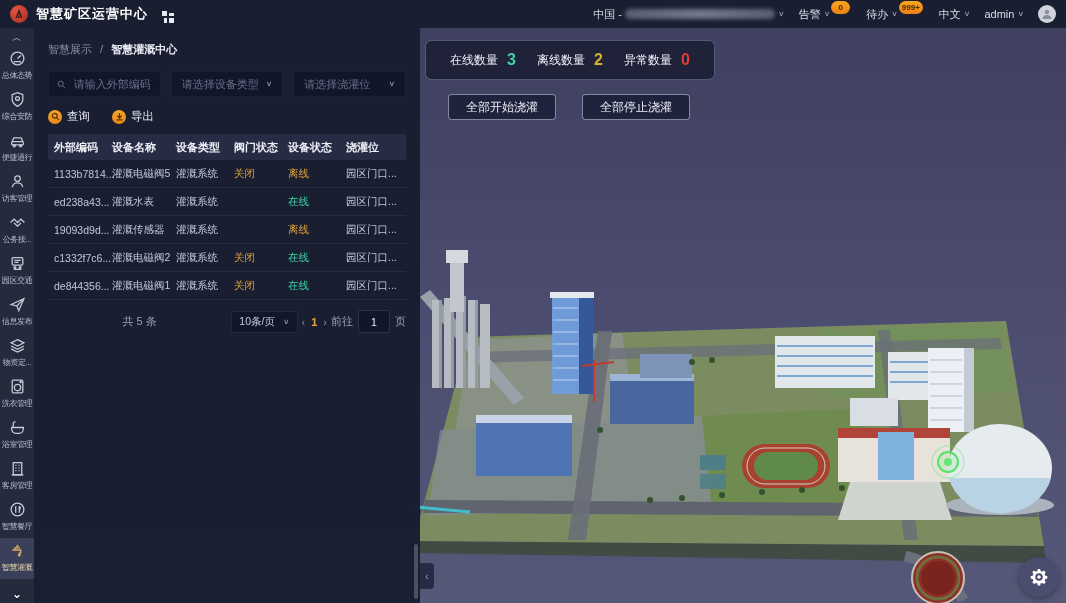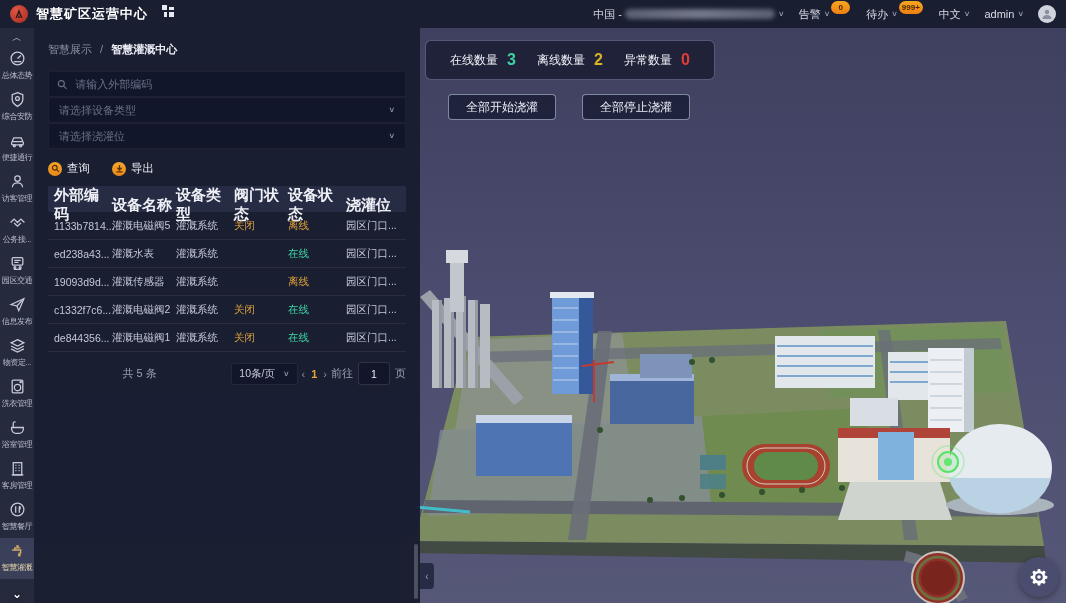--- a/index.html
+++ b/index.html
@@ -9,21 +9,21 @@
     background:#3d3e5d;color:#e8eaf2;
   }
   
   .scene{position:absolute;inset:0;z-index:1;}
   
   .topbar{
     position:absolute;top:0;left:0;right:0;height:28px;z-index:30;
     background:#191e30;display:flex;align-items:center;justify-content:space-between;
     padding:0 10px;box-sizing:border-box;
   }
-  .tb-left{display:flex;align-items:flex-start;gap:8px;}
+  .tb-left{display:flex;align-items:flex-end;gap:8px;}
   .logo{width:18px;height:18px;border-radius:50%;background:radial-gradient(circle at 35% 30%,#e05545,#a82a20);display:flex;align-items:center;justify-content:center;}
   .app-title{font-size:13px;font-weight:bold;color:#ffffff;letter-spacing:1px;}
   .grid-ic{display:grid;grid-template-columns:5px 5px;grid-template-rows:5px 5px;gap:2px;margin-left:6px;}
   .grid-ic span{background:#e8eaf2;}
   .grid-ic span:nth-child(2){height:3px;margin-top:2px;}
   .grid-ic span:nth-child(3){width:3px;margin-left:2px;}
   .tb-right{display:flex;align-items:center;gap:14px;font-size:11px;color:#d9dce8;}
   .redacted{width:150px;height:10px;border-radius:5px;background:linear-gradient(90deg,#6a6f82,#8b8fa2,#6a6f82);filter:blur(2px);opacity:.8;}
   .chev{font-size:9px;color:#9aa0b5;transform:scaleY(.8);}
   .h-item{display:flex;align-items:center;gap:3px;position:relative;cursor:pointer;}
@@ -54,21 +54,21 @@
   }
   
   .panel{
     position:absolute;top:28px;left:34px;width:386px;bottom:0;z-index:20;
     background:rgba(25,29,48,.97);padding:10px 14px;box-sizing:border-box;
   }
   .crumbs{font-size:11px;margin:4px 0 14px;}
   .crumb-parent{color:#8b90a6;}
   .crumb-sep{color:#8b90a6;margin:0 5px;}
   .crumb-current{color:#eceef6;font-weight:bold;}
-  .filter-grid{display:grid;grid-template-columns:1fr;margin-bottom:10px;}
+  .filter-grid{display:grid;grid-template-columns:1fr 1fr 1fr;gap:10px;margin-bottom:10px;}
   .inp-wrap{
     background:#12162b;border:1px solid rgba(255,255,255,.05);border-radius:3px;height:24px;
     display:flex;align-items:center;gap:6px;padding:0 8px;
   }
   .inp-wrap input{
     background:transparent;border:none;outline:none;color:#c6cad8;font-size:11px;width:100%;
     font-family:"Liberation Sans","DejaVu Sans",sans-serif;
   }
   .inp-wrap input::placeholder{color:#6a7088;}
   .sel-wrap{
@@ -77,21 +77,21 @@
     color:#6a7088;font-size:11px;cursor:pointer;
   }
   .btn-row{display:flex;align-items:center;gap:22px;margin:12px 0 10px;}
   .txt-btn{display:flex;align-items:center;gap:5px;background:none;border:none;color:#e8eaf2;font-size:11.5px;cursor:pointer;padding:0;font-family:inherit;}
   .icon-circle{width:14px;height:14px;border-radius:50%;background:linear-gradient(#f3a62c,#e8881a);display:flex;align-items:center;justify-content:center;}
   
   .tbl-head,.tbl-row{
     display:grid;grid-template-columns:58px 64px 58px 54px 58px 1fr;
     align-items:center;padding:0 6px;
   }
-  .tbl-head{background:#272c45;height:26px;font-size:15px;font-weight:bold;color:#eef0f6;border-radius:2px;}
+  .tbl-head{background:#272c45;height:26px;font-size:11px;font-weight:bold;color:#eef0f6;border-radius:2px;}
   .tbl-row{height:27px;font-size:10.5px;color:#c3c8d8;border-bottom:1px solid rgba(255,255,255,.07);cursor:default;}
   .valve{color:#e2a43b;}
   .st-online{color:#3ed3a3;}
   .st-offline{color:#e2a43b;}
   
   .pager{display:flex;align-items:center;margin-top:10px;font-size:11px;color:#9aa0b5;}
   .pager .total{flex:1;text-align:center;}
   .psize{
     background:#12162b;border:1px solid rgba(255,255,255,.08);border-radius:3px;height:20px;
     display:flex;align-items:center;gap:8px;padding:0 7px;color:#c6cad8;font-size:10.5px;cursor:pointer;

